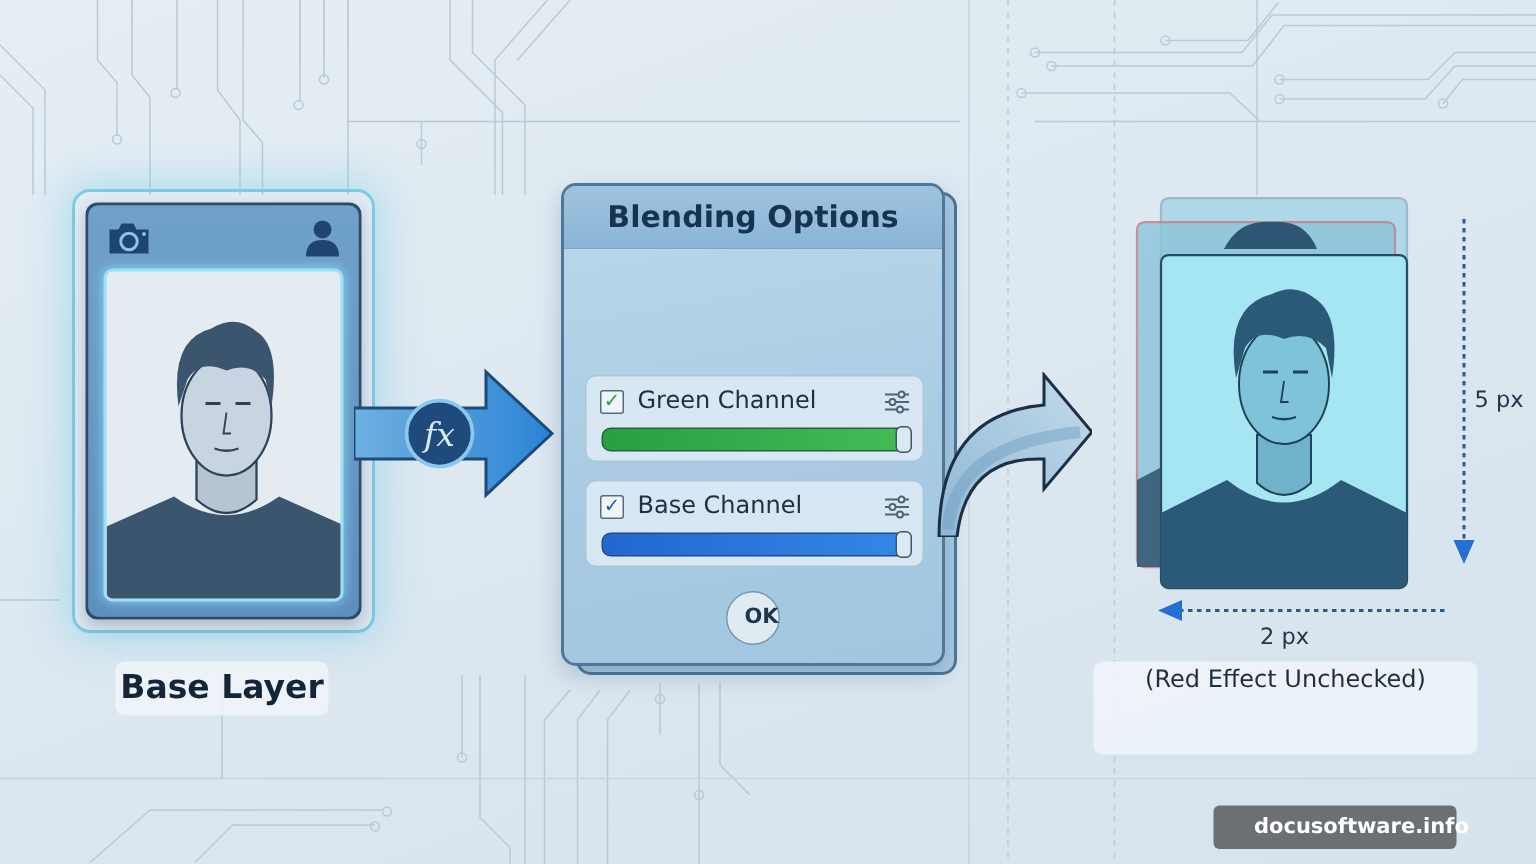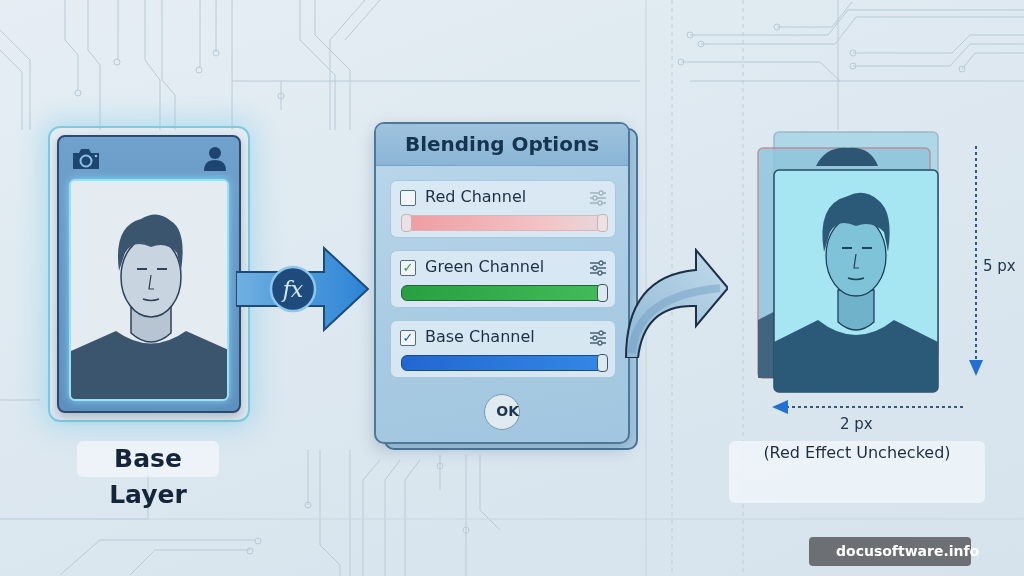--- a/index.html
+++ b/index.html
@@ -30,21 +30,21 @@
     position:absolute;left:10px;top:42px;width:160px;height:222px;
     background:#e4ebf1;border:2px solid #9be0f3;border-radius:6px;overflow:hidden;
     box-shadow:0 0 8px rgba(140,225,250,.8);
   }
   .base-photo svg{position:absolute;inset:0}
 
   .label-box{
     position:absolute;background:rgba(238,244,248,.9);border-radius:6px;
     font-weight:bold;color:#14253a;text-align:center;
   }
-  .base-label{left:77px;top:441px;width:142px;height:36px;font-size:25px;line-height:36px}
+  .base-label{left:77px;top:441px;width:142px;height:36px;font-size:22px;line-height:36px}
 
   
   .fx-arrow{position:absolute;left:236px;top:244px;width:134px;height:90px}
 
   
   .panel-back{
     position:absolute;left:384px;top:128px;width:254px;height:322px;
     background:#a9cbe2;border:2px solid #4c7696;border-radius:10px;
   }
   .panel{
@@ -214,36 +214,20 @@
   </defs>
   <path d="M0 28 H88 V4 L132 45 L88 86 V62 H0 Z" fill="url(#ag)" stroke="#1e4a78" stroke-width="2"></path>
   <circle cx="57" cy="45" r="22" fill="#1f4b7c" stroke="#8cc7ee" stroke-width="2.5"></circle>
   <text x="57" y="53" text-anchor="middle" font-family="DejaVu Serif, serif" font-style="italic" font-size="22" fill="#d6ecfb">fx</text>
 </svg>
 
 <div class="panel-back"></div>
 <div class="panel">
   <div class="panel-title">Blending Options</div>
 
-  <div class="ch ch-red">
-    <div class="chk"></div>
-    <div class="name">Red Channel</div>
-    <svg class="tune" viewBox="0 0 18 16">
-      <g stroke="#9fb2c0" stroke-width="1.3" fill="#e5edf2">
-          <path d="M1 3h16M1 8h16M1 13h16"></path>
-          <circle cx="12" cy="3" r="2"></circle>
-          <circle cx="6" cy="8" r="2"></circle>
-          <circle cx="11" cy="13" r="2"></circle>
-        </g>
-    </svg>
-    <div class="slider">
-      <div class="thumb l"></div>
-      <div class="thumb r"></div>
-    </div>
-  </div>
 
   <div class="ch ch-green">
     <div class="chk">✓</div>
     <div class="name">Green Channel</div>
     <svg class="tune" viewBox="0 0 18 16">
       <g stroke="#4a6478" stroke-width="1.3" fill="#e5edf2">
           <path d="M1 3h16M1 8h16M1 13h16"></path>
           <circle cx="12" cy="3" r="2"></circle>
           <circle cx="6" cy="8" r="2"></circle>
           <circle cx="11" cy="13" r="2"></circle>

